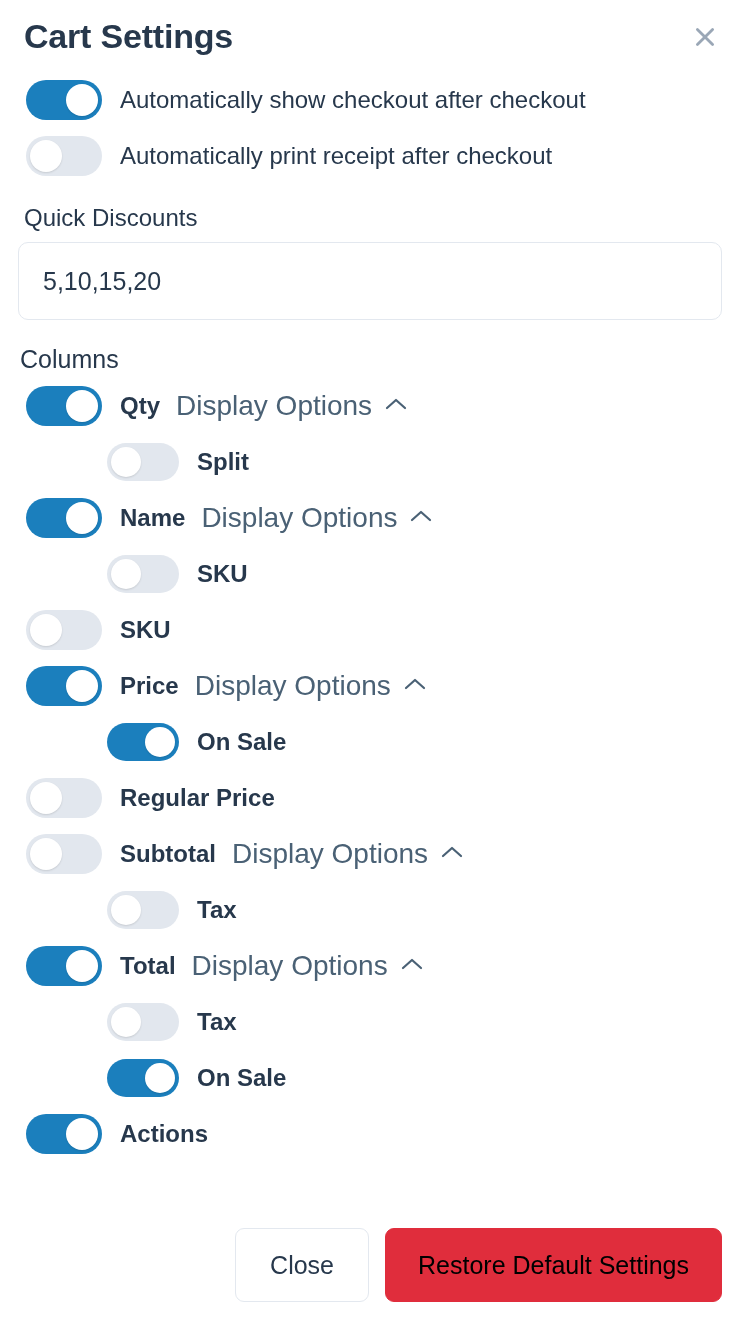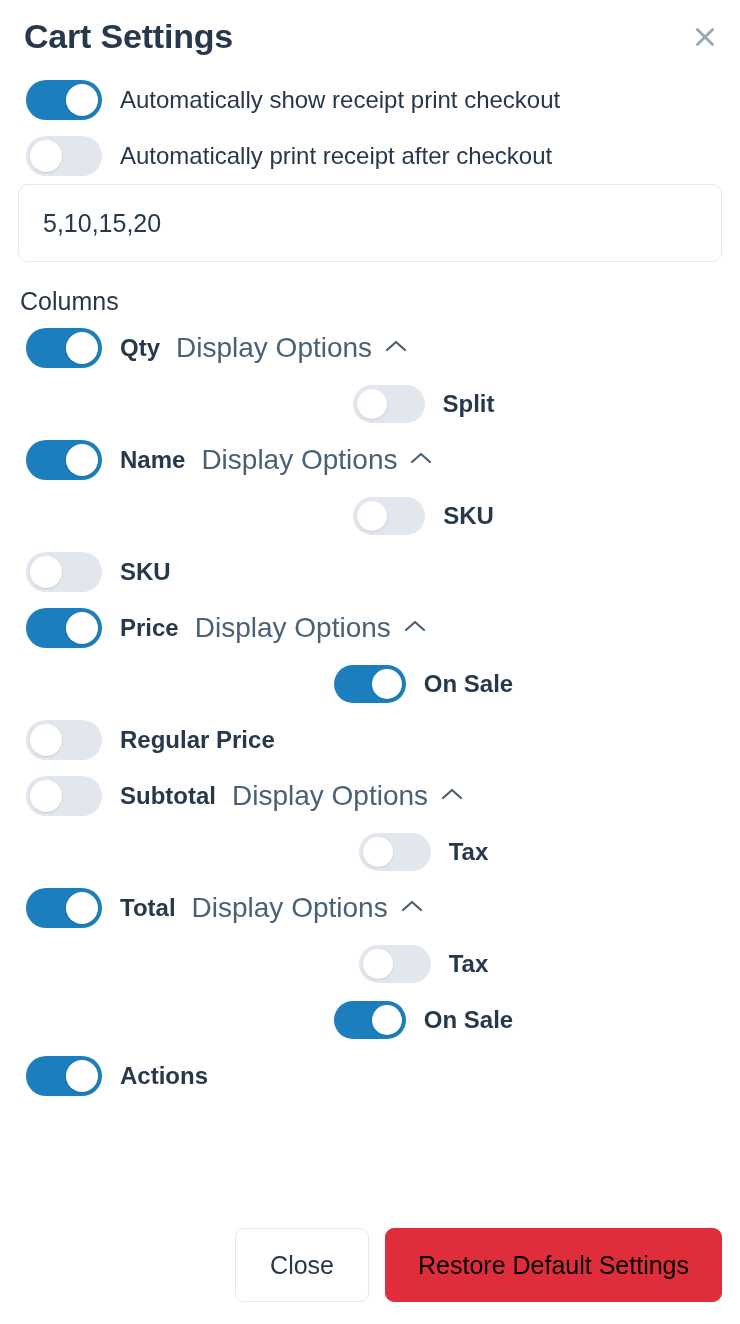--- a/index.html
+++ b/index.html
@@ -47,21 +47,21 @@
   }
   .close-btn svg { display: block; }
 
   
   .row {
     display: flex;
     align-items: center;
     height: 56px;
     padding-left: 26px;
   }
-  .row.indent { padding-left: 107px; justify-content: center; }
+  .row.indent { padding-left: 107px; }
 
   .row-label {
     font-size: 24px;
     color: #27384c;
     font-weight: bold;
     margin-left: 18px;
     white-space: nowrap;
   }
   .row-label.plain { font-weight: normal; }
 
@@ -197,31 +197,32 @@
         </svg>
       </span>
     </button>
   </div>
 
   <div>
     <div class="row">
       <div class="switch on">
         <div class="knob"></div>
       </div>
-      <div class="row-label plain">Automatically show receipt print checkout</div>
+      <div class="row-label plain">Automatically show checkout after checkout</div>
     </div>
     <div class="row">
       <div class="switch">
         <div class="knob"></div>
       </div>
       <div class="row-label plain">Automatically print receipt after checkout</div>
     </div>
   </div>
 
   <div>
+    <div class="section-label">Quick Discounts</div>
     <input class="text-input" type="text" value="5,10,15,20" style="">
   </div>
 
   <div>
     <div class="columns-heading">Columns</div>
 
     <div class="row">
       <div class="switch on">
         <div class="knob"></div>
       </div>

